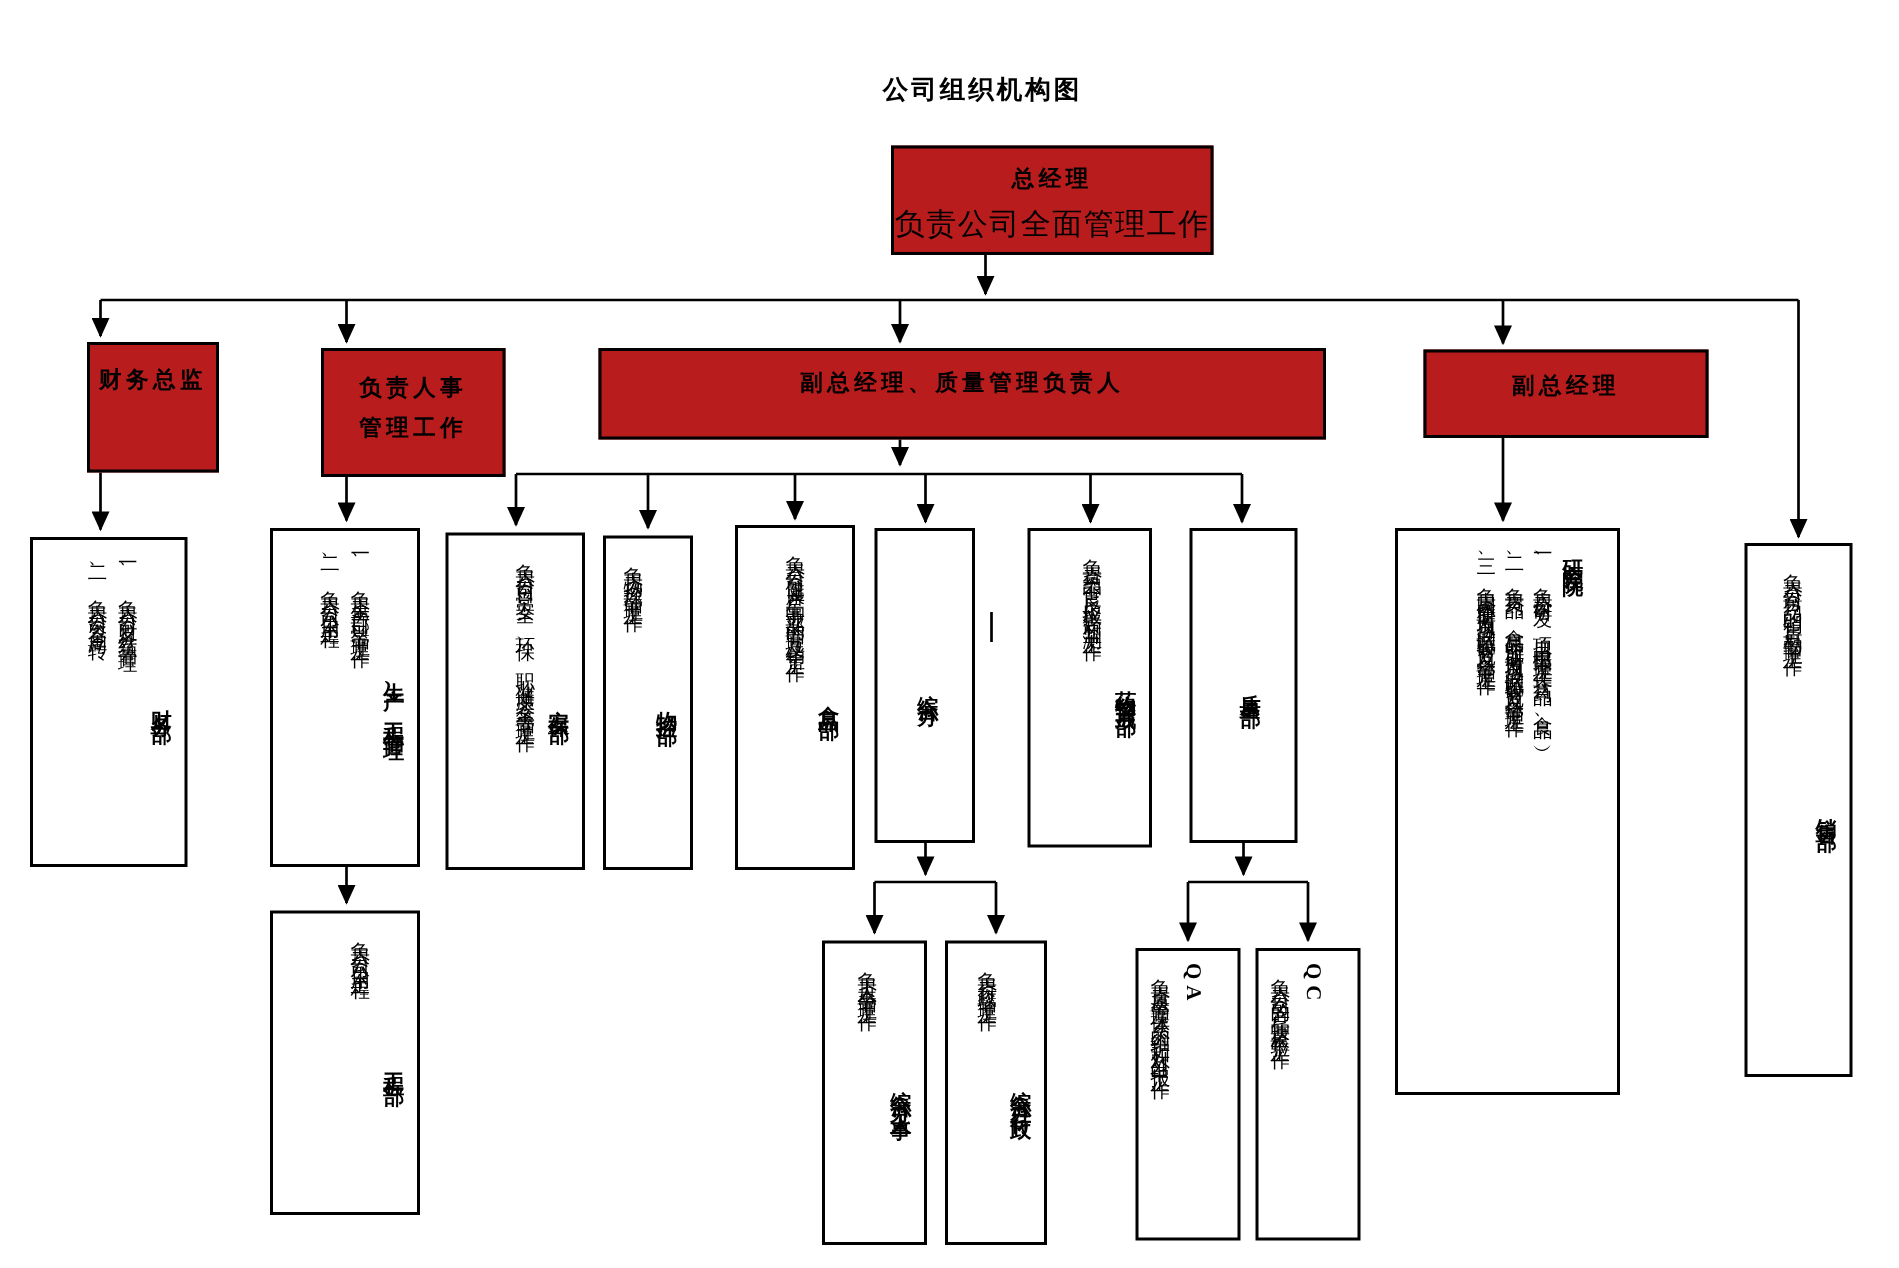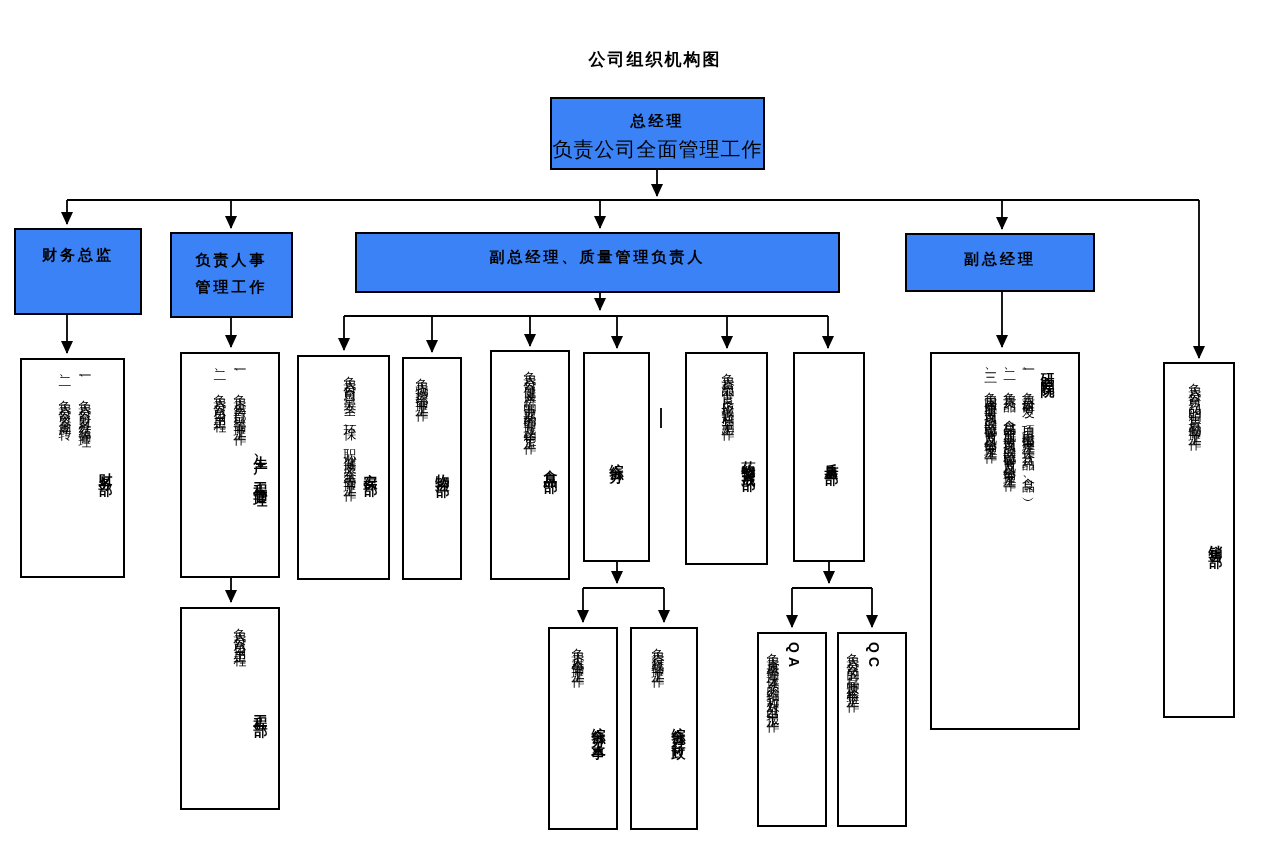--- a/index.html
+++ b/index.html
@@ -1,33 +1,34 @@
 <!DOCTYPE html>
 <html><head>
 <meta charset="utf-8">
 <style>
   html,body{margin:0;padding:0;background:#fff;}
   #canvas{
     position:relative;
     width:1266px;height:845px;
     background:#ffffff;
-    font-family:Liberation Sans, sans-serif;
+    font-family:Liberation Serif, serif;
     color:#000;
     overflow:hidden;
   }
   #wires{position:absolute;left:0;top:0;width:1266px;height:845px;}
   .page-title{
     position:absolute;left:500px;top:48px;width:310px;
     text-align:center;font-size:17px;font-weight:bold;letter-spacing:2px;
   }
   
   .hbox{
     position:absolute;box-sizing:border-box;
-    border:2px solid #000;background:#3b82f6;
+    border:2px solid #000;background:#b91c1c;
     text-align:center;
+    margin-left:44px;
   }
   .hbox .htitle{font-weight:bold;font-size:15px;letter-spacing:3px;line-height:1.7;}
   .hbox .hdesc{font-size:20px;letter-spacing:1px;margin-top:2px;}
   
   .vbox{
     position:absolute;box-sizing:border-box;
     border:2px solid #000;background:#fff;
     writing-mode:vertical-rl;
     padding:8px 6px;
     overflow:hidden;
@@ -88,21 +89,21 @@
     </g>
   </svg>
 
   <div class="page-title">公司组织机构图</div>
 
   <div class="hbox" style="left:550px;top:97px;width:215px;height:73px;padding-top:9px;">
     <div class="htitle">总经理</div>
     <div class="hdesc">负责公司全面管理工作</div>
   </div>
 
-  <div class="hbox" style="left:14px;top:228px;width:128px;height:87px;padding-top:12px;">
+  <div class="hbox" style="left:14px;top:228px;width:88px;height:87px;padding-top:12px;">
     <div class="htitle">财务总监</div>
   </div>
 
   <div class="hbox" style="left:170px;top:232px;width:123px;height:86px;padding:12px 20px 0 20px;">
     <div class="htitle" style="line-height:1.8;">负责人事管理工作</div>
   </div>
 
   <div class="hbox" style="left:905px;top:233px;width:190px;height:59px;padding-top:11px;">
     <div class="htitle">副总经理</div>
   </div>

